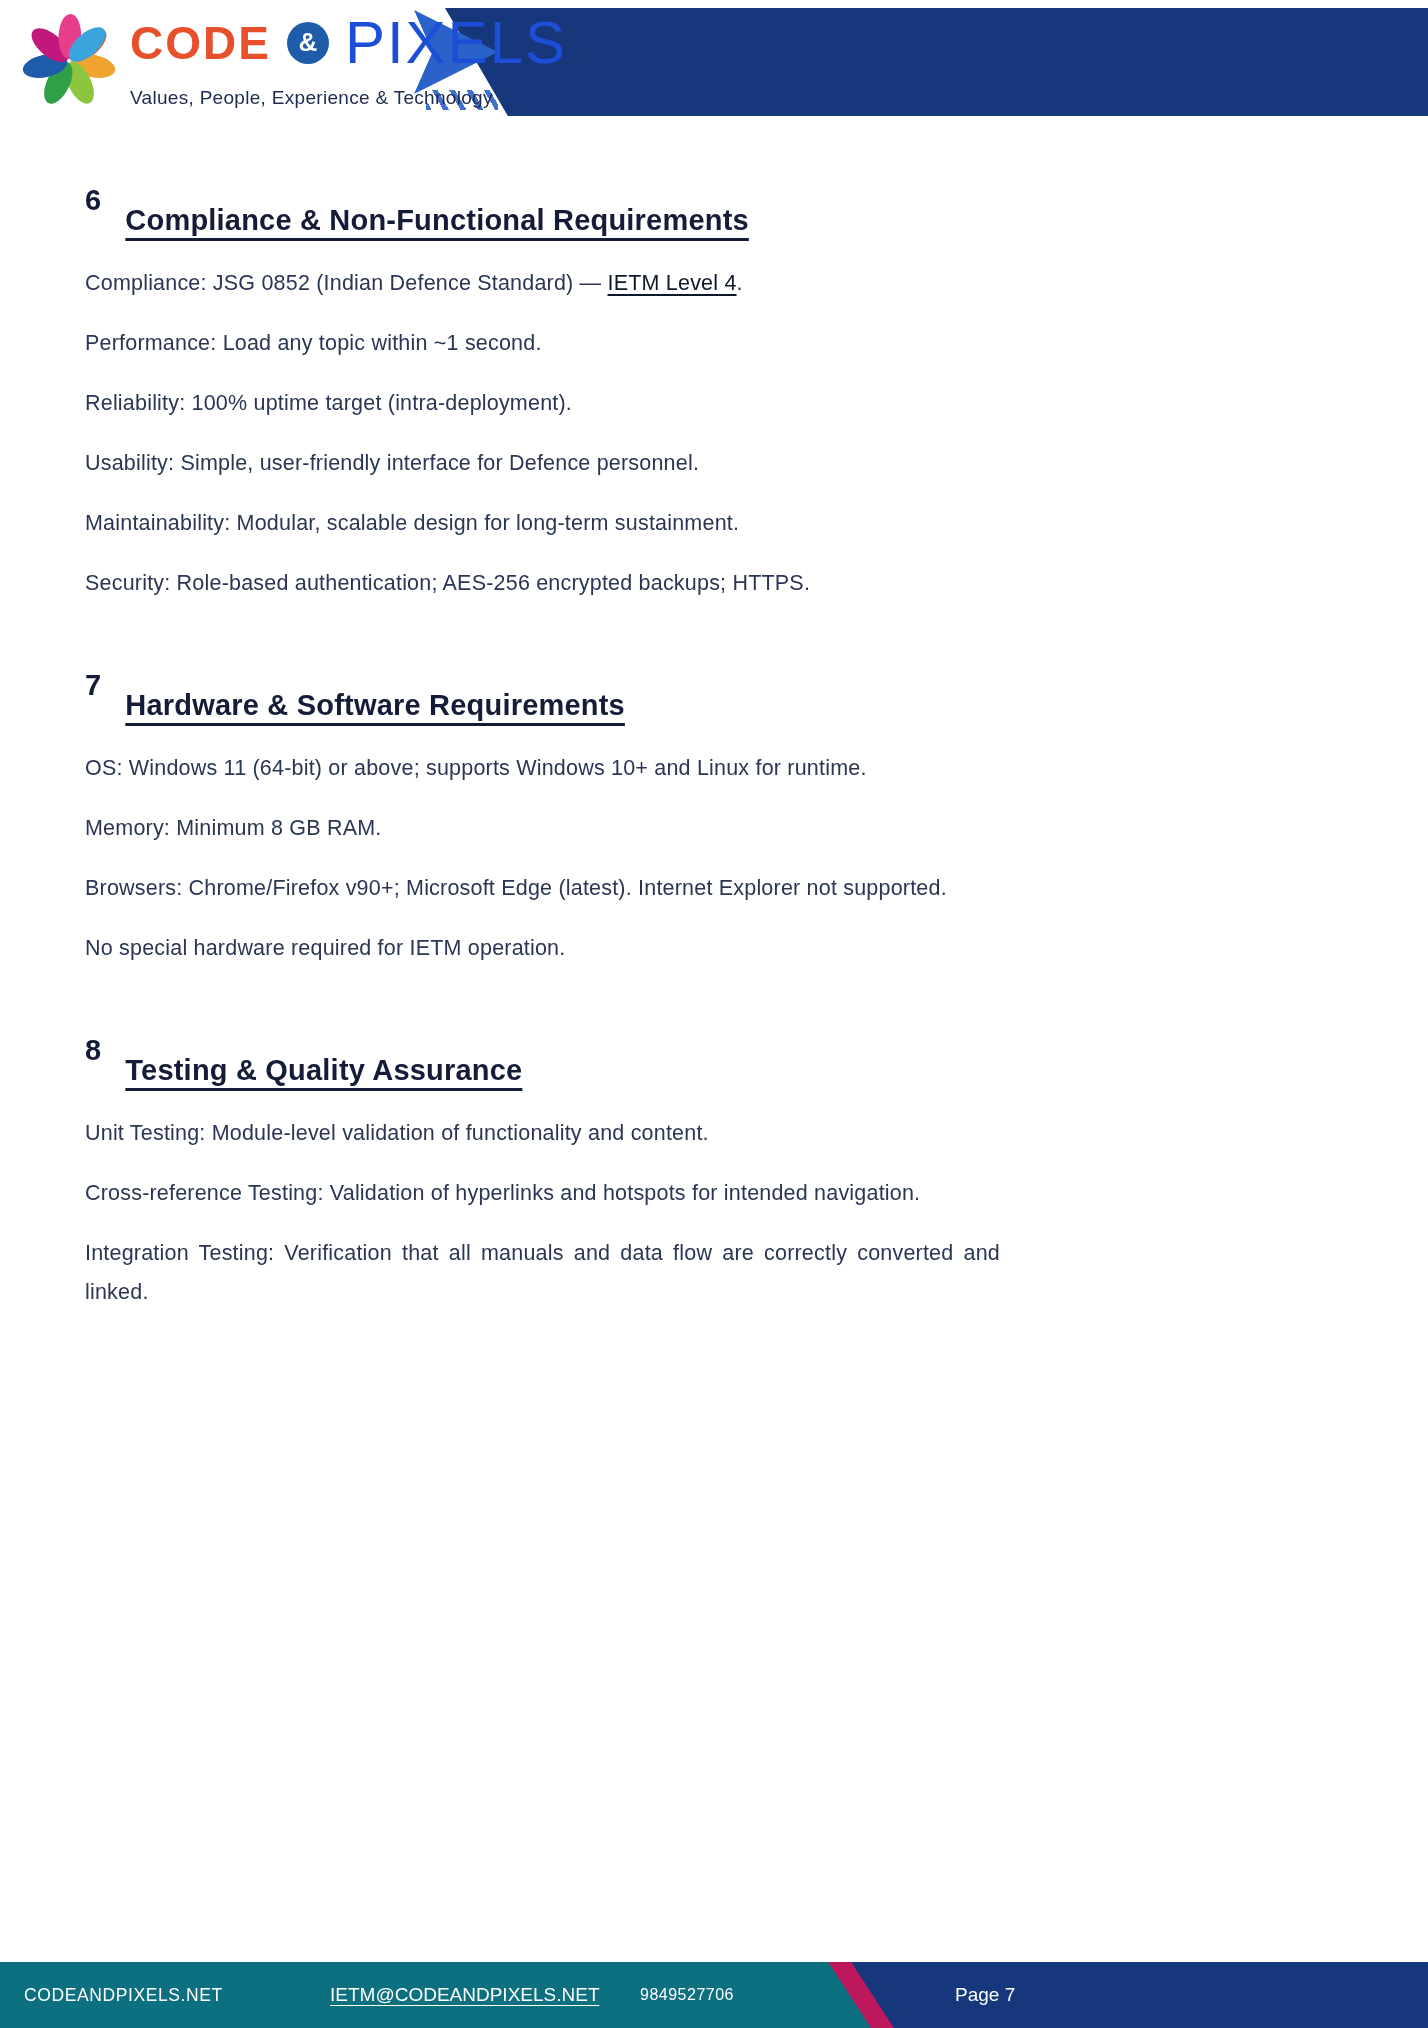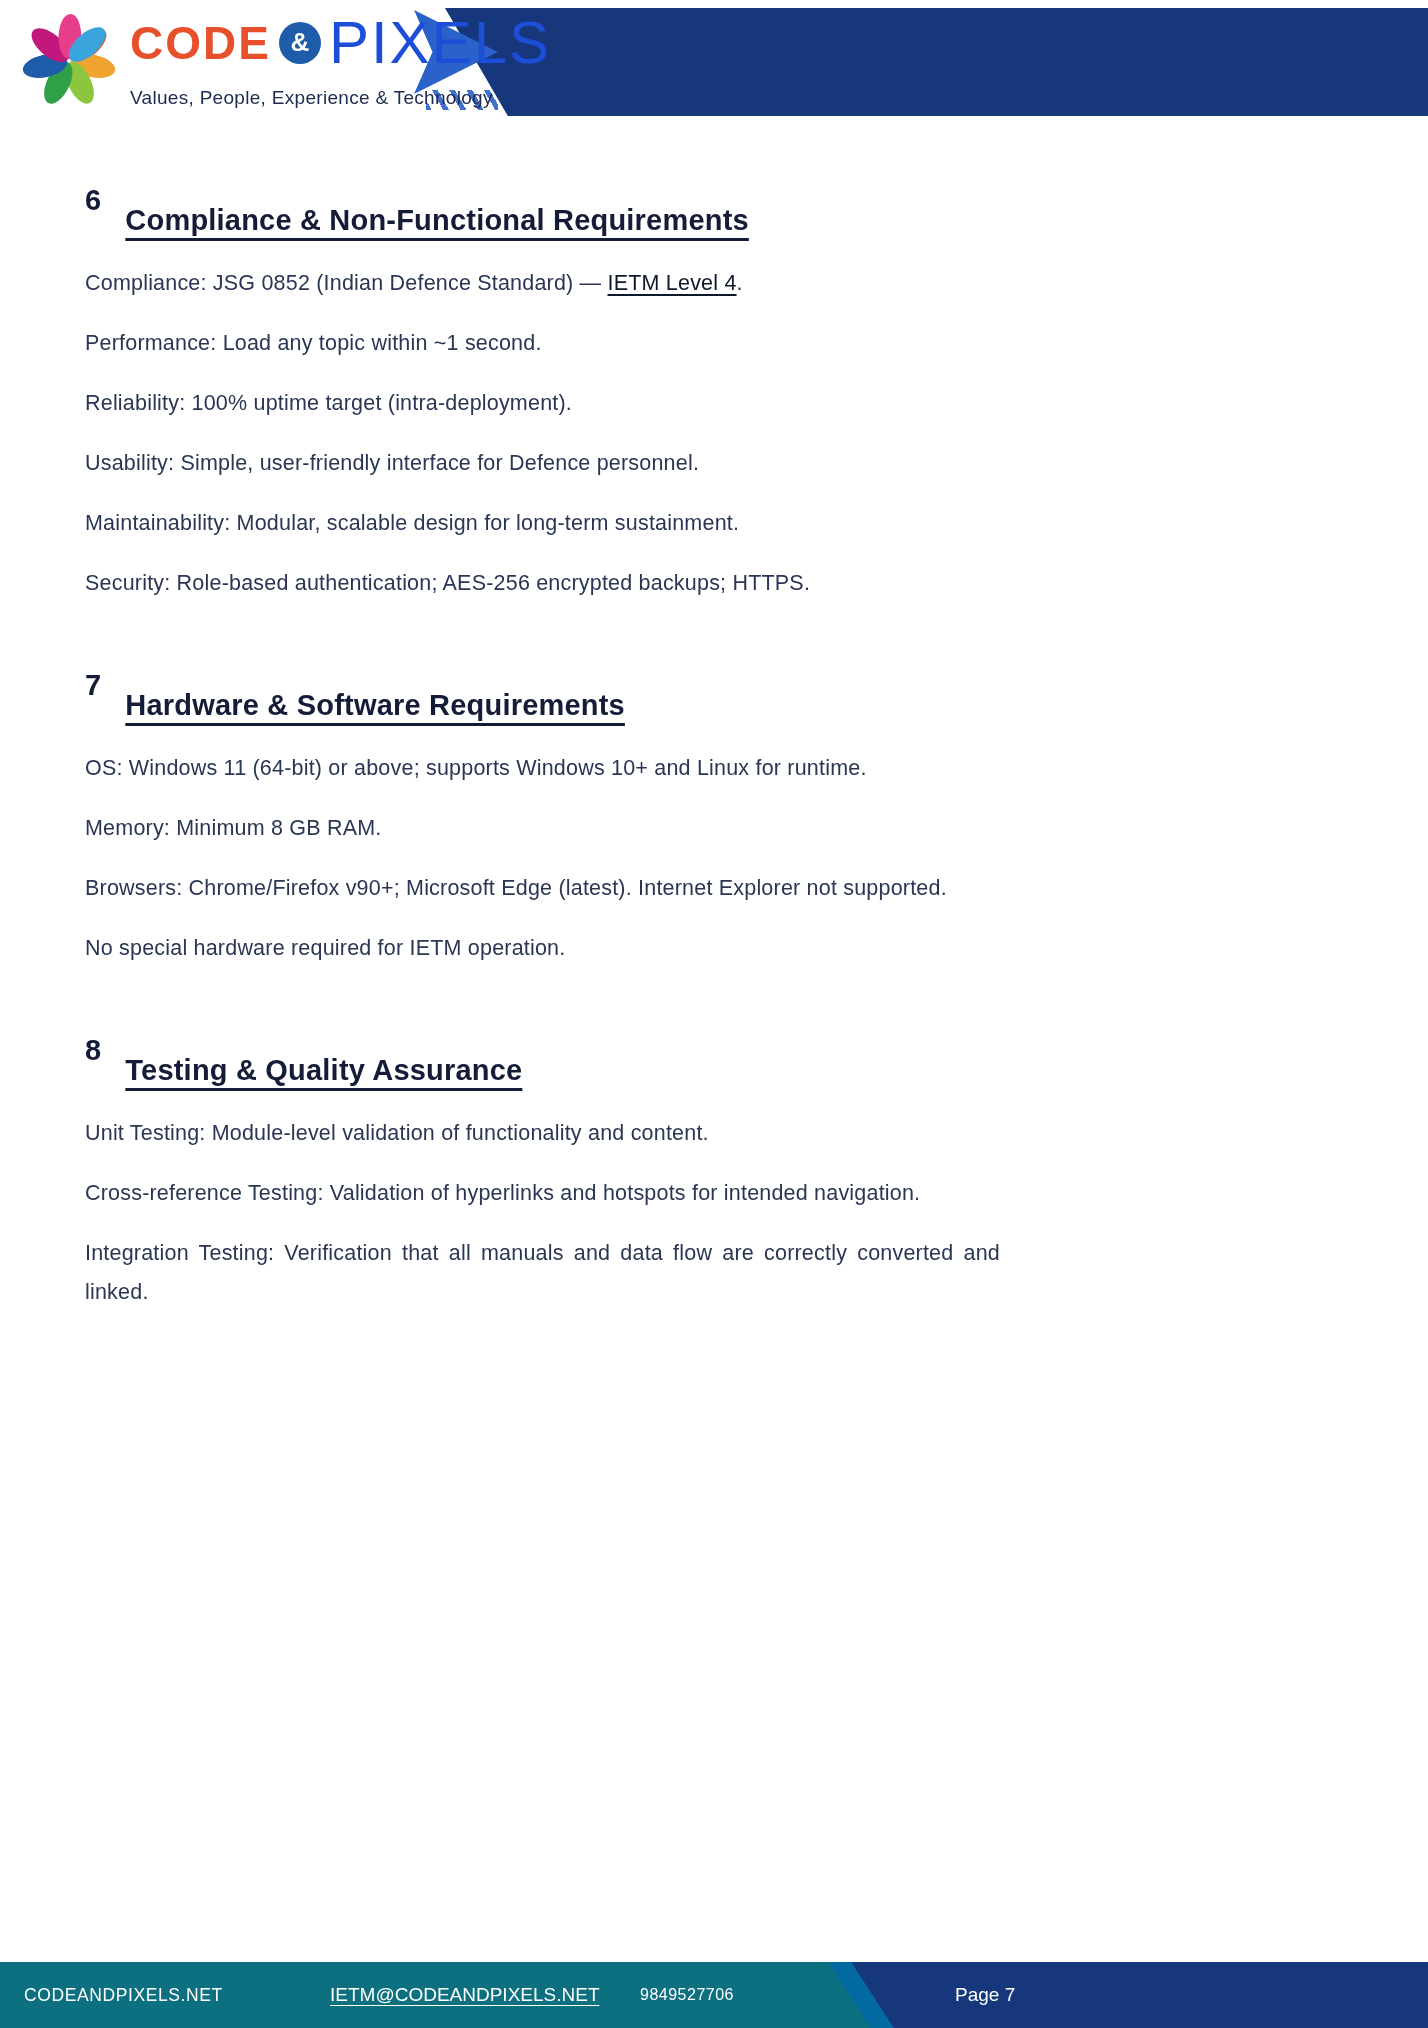--- a/index.html
+++ b/index.html
@@ -25,21 +25,21 @@
     background:#2b62c9;
     clip-path:polygon(0 0, 100% 50%, 0 100%, 22% 50%);
   }
   .header-hatch {
     position:absolute; left:426px; top:90px; width:72px; height:20px;
     background:repeating-linear-gradient(60deg, #2b62c9 0 5px, transparent 5px 15px);
     opacity:.9;
   }
   .logo-wrap { position:absolute; left:22px; top:8px; display:flex; align-items:center; gap:14px; }
   .logo-text { display:flex; flex-direction:column; }
-  .logo-row { display:flex; align-items:center; gap:8px; }
+  .logo-row { display:flex; align-items:center; gap:16px; }
   .brand-code { font-size:46px; font-weight:bold; letter-spacing:2px; color:#e8502b; }
   .amp-circle {
     width:42px; height:42px; border-radius:50%; background:#1e5ba8;
     color:#ffffff; font-size:26px; font-weight:bold;
     display:flex; align-items:center; justify-content:center;
   }
   .brand-pixels { font-size:60px; font-weight:normal; letter-spacing:2px; color:#1d4ed8; }
   .tagline { font-size:19px; color:#1d2b50; margin-top:10px; letter-spacing:.3px; }
 
   
@@ -58,21 +58,21 @@
   }
   p.body-par {
     font-size:21.5px; line-height:39px; color:#2a3654;
     margin:0 0 21px 0;
     text-align:justify;
     letter-spacing:.2px;
   }
   .doc-link { color:#0f172a; text-decoration:underline; text-underline-offset:4px; }
 
   
-  .footer { position:absolute; left:0; right:0; bottom:0; height:66px; background:#0369a1; }
+  .footer { position:absolute; left:0; right:0; bottom:0; height:66px; background:#be185d; }
   .footer-teal {
     position:absolute; inset:0; background:#0d7080;
     clip-path:polygon(0 0, 58% 0, 61% 100%, 0 100%);
   }
   .footer-navy {
     position:absolute; inset:0; background:#16377c;
     clip-path:polygon(59.6% 0, 100% 0, 100% 100%, 62.6% 100%);
   }
   .footer-item { position:absolute; top:50%; transform:translateY(-50%); color:#ffffff; white-space:nowrap; }
   .footer-site  { left:24px;  font-size:17.5px; letter-spacing:.6px; }

